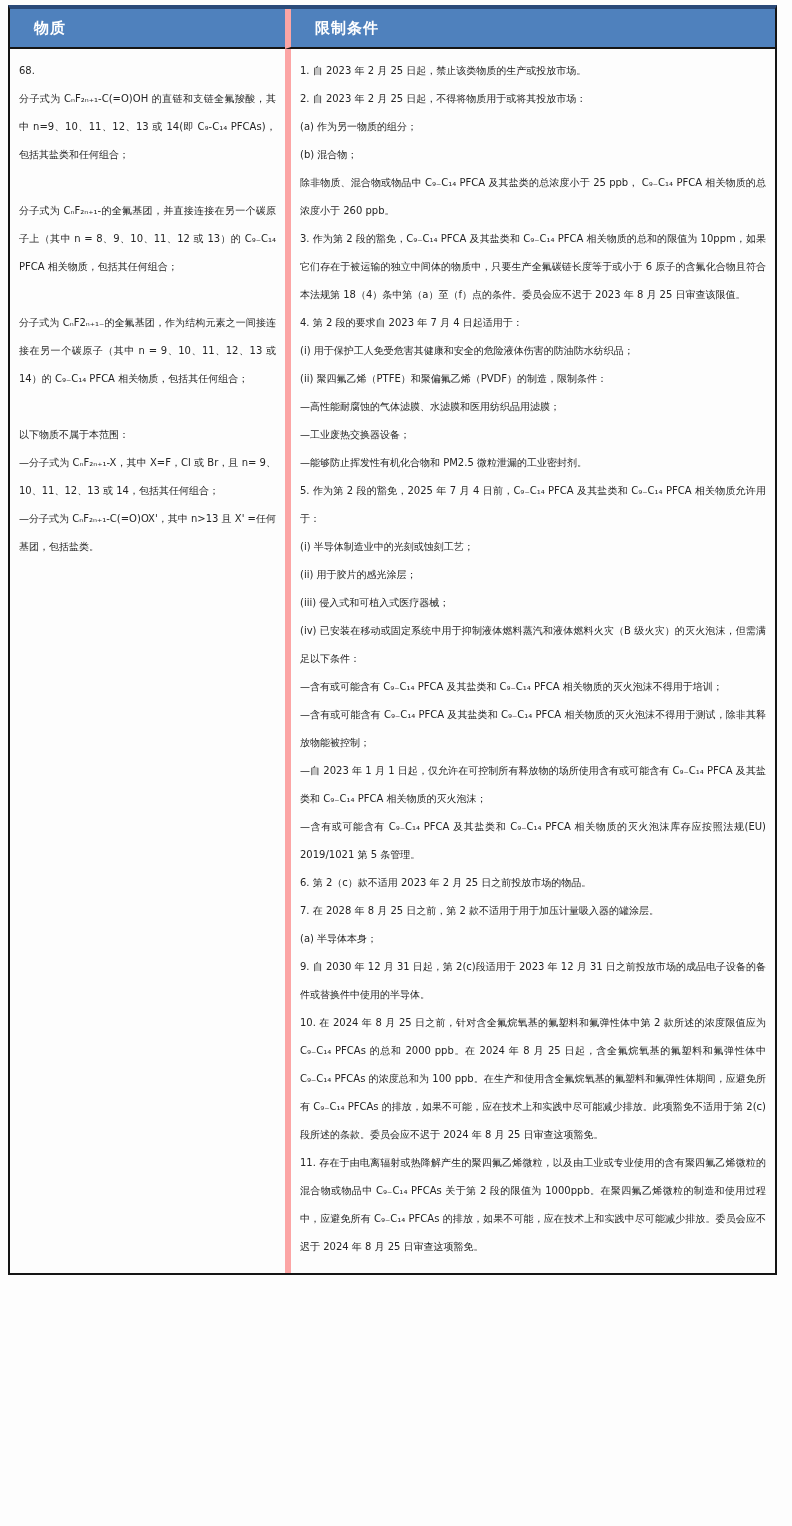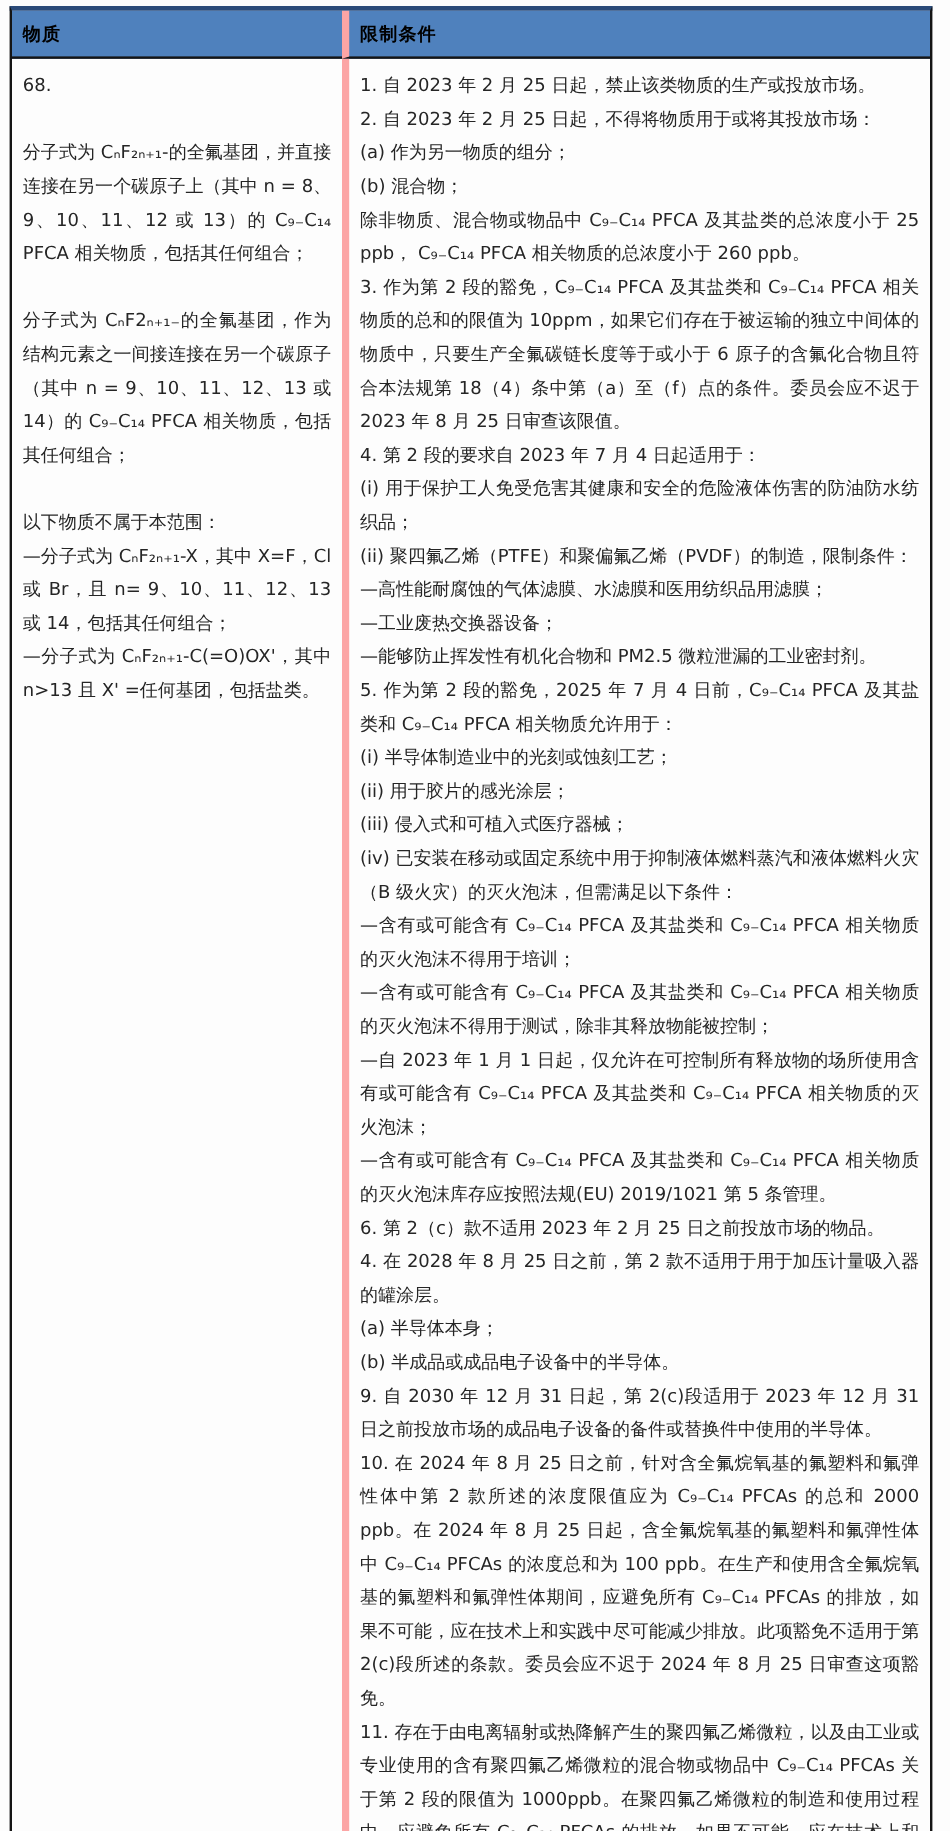--- a/index.html
+++ b/index.html
@@ -15,50 +15,51 @@
     display: grid;
     grid-template-columns: 275px 1fr;
     border-left: 2px solid #151515;
     border-right: 2px solid #151515;
     border-bottom: 2px solid #151515;
     border-top: 4px solid #2a4a79;
     background: #fdfdfd;
   }
   .hcell {
     background: #4f81bd;
-    color: #000000;
+    color: #ffffff;
     font-weight: 700;
     font-size: 15px;
     letter-spacing: 1px;
-    padding: 9px 10px 9px 9px;
+    padding: 9px 10px 9px 24px;
     border-bottom: 2px solid #151515;
     line-height: 20px;
   }
   .col-right { border-left: 6px solid #fca5a5; }
   .bcell { padding: 8px 9px 12px 9px; }
   .bcell p {
     margin: 0;
-    font-size: 15px;
+    font-size: 10px;
     line-height: 28px;
     text-align: justify;
     word-break: break-word;
   }
   .gap { margin-top: 28px !important; }
 </style>
 </head>
 <body>
 
 <div class="doc">
   <div class="table">
 
     <div class="hcell col-left">物质</div>
     <div class="hcell col-right">限制条件</div>
 
     <div class="bcell col-left">
       <p>68.</p>
+      <p>分子式为 CₙF₂ₙ₊₁-C(=O)OH 的直链和支链全氟羧酸，其中 n=9、10、11、12、13 或 14(即 C₉-C₁₄ PFCAs)，包括其盐类和任何组合；</p>
       <p class="gap">分子式为 CₙF₂ₙ₊₁-的全氟基团，并直接连接在另一个碳原子上（其中 n = 8、9、10、11、12 或 13）的 C₉₋C₁₄ PFCA 相关物质，包括其任何组合；</p>
       <p class="gap">分子式为 CₙF2ₙ₊₁₋的全氟基团，作为结构元素之一间接连接在另一个碳原子（其中 n = 9、10、11、12、13 或 14）的 C₉₋C₁₄ PFCA 相关物质，包括其任何组合；</p>
       <p class="gap">以下物质不属于本范围：</p>
       <p>—分子式为 CₙF₂ₙ₊₁-X，其中 X=F，Cl 或 Br，且 n= 9、10、11、12、13 或 14，包括其任何组合；</p>
       <p>—分子式为 CₙF₂ₙ₊₁-C(=O)OX'，其中 n&gt;13 且 X' =任何基团，包括盐类。</p>
     </div>
 
     <div class="bcell col-right">
       <p>1. 自 2023 年 2 月 25 日起，禁止该类物质的生产或投放市场。</p>
       <p>2. 自 2023 年 2 月 25 日起，不得将物质用于或将其投放市场：</p>
@@ -75,23 +76,22 @@
       <p>5. 作为第 2 段的豁免，2025 年 7 月 4 日前，C₉₋C₁₄ PFCA 及其盐类和 C₉₋C₁₄ PFCA 相关物质允许用于：</p>
       <p>(i) 半导体制造业中的光刻或蚀刻工艺；</p>
       <p>(ii) 用于胶片的感光涂层；</p>
       <p>(iii) 侵入式和可植入式医疗器械；</p>
       <p>(iv) 已安装在移动或固定系统中用于抑制液体燃料蒸汽和液体燃料火灾（B 级火灾）的灭火泡沫，但需满足以下条件：</p>
       <p>—含有或可能含有 C₉₋C₁₄ PFCA 及其盐类和 C₉₋C₁₄ PFCA 相关物质的灭火泡沫不得用于培训；</p>
       <p>—含有或可能含有 C₉₋C₁₄ PFCA 及其盐类和 C₉₋C₁₄ PFCA 相关物质的灭火泡沫不得用于测试，除非其释放物能被控制；</p>
       <p>—自 2023 年 1 月 1 日起，仅允许在可控制所有释放物的场所使用含有或可能含有 C₉₋C₁₄ PFCA 及其盐类和 C₉₋C₁₄ PFCA 相关物质的灭火泡沫；</p>
       <p>—含有或可能含有 C₉₋C₁₄ PFCA 及其盐类和 C₉₋C₁₄ PFCA 相关物质的灭火泡沫库存应按照法规(EU)  2019/1021 第 5 条管理。</p>
       <p>6. 第 2（c）款不适用 2023 年 2 月 25 日之前投放市场的物品。</p>
-      <p>4. 在 2028 年 8 月 25 日之前，第 2 款不适用于用于加压计量吸入器的罐涂层。</p>
+      <p>7. 在 2028 年 8 月 25 日之前，第 2 款不适用于用于加压计量吸入器的罐涂层。</p>
       <p>(a) 半导体本身；</p>
-      <p>(b) 半成品或成品电子设备中的半导体。</p>
       <p>9. 自 2030 年 12 月 31 日起，第 2(c)段适用于 2023 年 12 月 31 日之前投放市场的成品电子设备的备件或替换件中使用的半导体。</p>
       <p>10. 在 2024 年 8 月 25 日之前，针对含全氟烷氧基的氟塑料和氟弹性体中第 2 款所述的浓度限值应为 C₉₋C₁₄ PFCAs 的总和 2000 ppb。在 2024 年 8 月 25 日起，含全氟烷氧基的氟塑料和氟弹性体中 C₉₋C₁₄ PFCAs 的浓度总和为 100  ppb。在生产和使用含全氟烷氧基的氟塑料和氟弹性体期间，应避免所有 C₉₋C₁₄ PFCAs 的排放，如果不可能，应在技术上和实践中尽可能减少排放。此项豁免不适用于第 2(c)段所述的条款。委员会应不迟于 2024 年 8 月 25 日审查这项豁免。</p>
       <p>11. 存在于由电离辐射或热降解产生的聚四氟乙烯微粒，以及由工业或专业使用的含有聚四氟乙烯微粒的混合物或物品中 C₉₋C₁₄ PFCAs 关于第 2 段的限值为 1000ppb。在聚四氟乙烯微粒的制造和使用过程中，应避免所有 C₉₋C₁₄ PFCAs 的排放，如果不可能，应在技术上和实践中尽可能减少排放。委员会应不迟于 2024 年 8 月 25 日审查这项豁免。</p>
 
     </div>
 
   </div>
 </div>
 
 </body></html>

